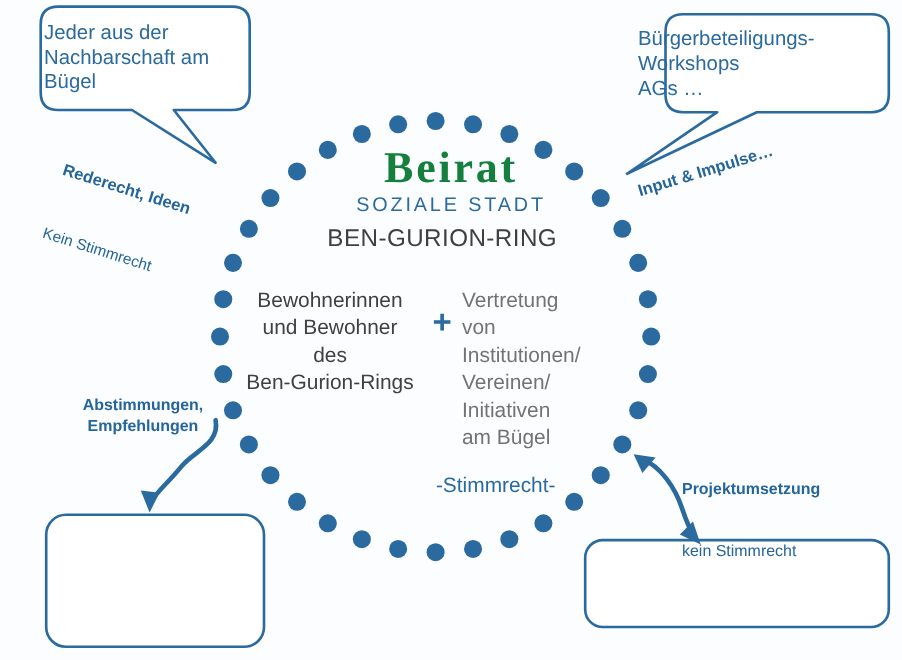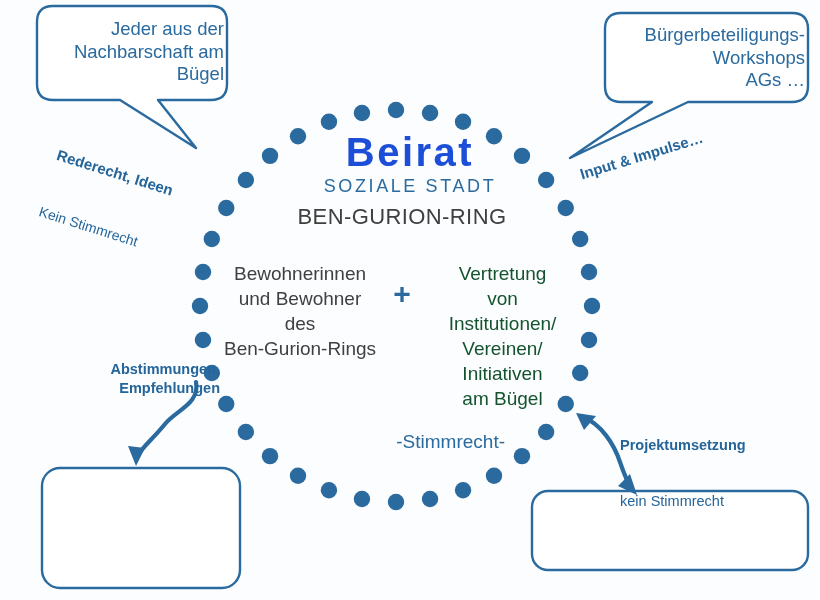--- a/index.html
+++ b/index.html
@@ -29,42 +29,43 @@
   }
   .txt {
     position: absolute;
     color: #2a6a9e;
     line-height: 1.22;
     white-space: pre;
   }
 
   
   .bubble-text {
-    text-align: right;
+    text-align: left;
     font-size: 18.5px;
     color: #2a6a9e;
   }
 
   
   #bub-tl-text { left: 40px; top: 18px; width: 184px; }
   
-  #bub-tr-text { left: 624px; top: 24px; width: 181px; }
+  #bub-tr-text { left: 580px; top: 24px; width: 181px; }
   
   #box-bl-text { left: 44px; top: 478px; width: 194px; }
   
   #box-br-text { left: 536px; top: 502px; width: 268px; }
 
   
   #beirat {
     left: 0; top: 128px; width: 820px;
     text-align: center;
     font-size: 40px;
     font-weight: bold;
     letter-spacing: 2.5px;
-    color: #1d4ed8;
+    color: #15803d;
+    font-family: Liberation Serif, serif;
   }
   #soziale {
     left: 0; top: 176px; width: 820px;
     text-align: center;
     font-size: 18px;
     letter-spacing: 2.6px;
     color: #2a6a9e;
   }
   #bgring {
     left: 0; top: 204px; width: 804px;
@@ -75,23 +76,22 @@
   }
   #col-left {
     left: 205px; top: 261px; width: 190px;
     text-align: center;
     font-size: 19px;
     color: #404040;
     line-height: 1.32;
   }
   #col-right {
     left: 420px; top: 261px; width: 165px;
-    text-align: center;
     font-size: 19px;
-    color: #14532d;
+    color: #737373;
     line-height: 1.32;
   }
   #plus {
     left: 385px; top: 276px; width: 34px;
     text-align: center;
     font-size: 30px;
     font-weight: bold;
     color: #2a6a9e;
   }
   #stimmrecht {
@@ -99,21 +99,21 @@
     text-align: right;
     font-size: 19px;
     color: #2a6a9e;
   }
 
   
   .anno { font-size: 14.5px; color: #25659a; }
 
   #anno-left {
     left: 40px; top: 360px; width: 180px;
-    text-align: right;
+    text-align: center;
     font-weight: bold;
     font-size: 14.5px;
     line-height: 1.3;
   }
   #anno-right {
     left: 620px; top: 398px; width: 200px;
     text-align: left;
     font-size: 14.5px;
     line-height: 1.3;
   }

